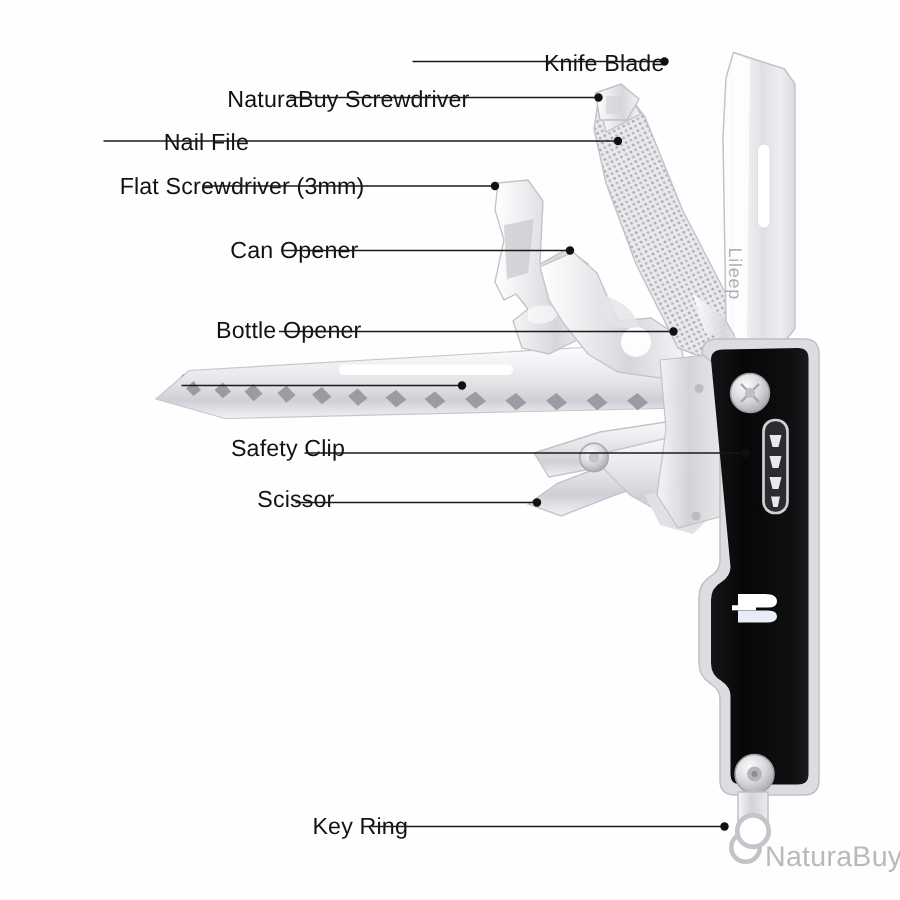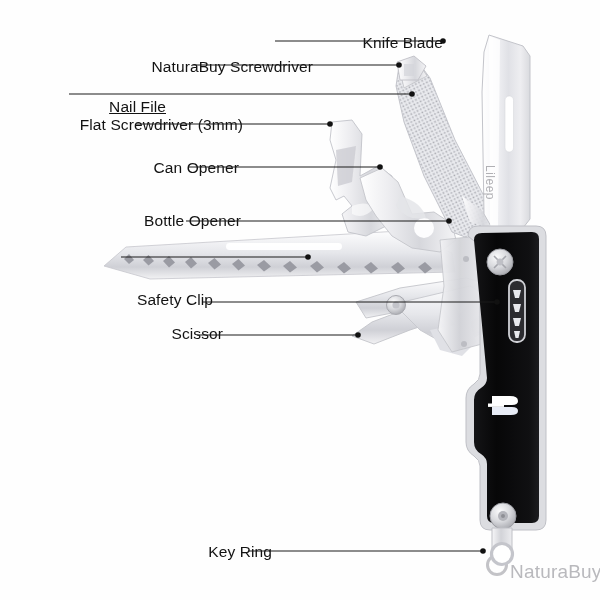--- a/index.html
+++ b/index.html
@@ -242,26 +242,26 @@
       <circle cx="497" cy="302" r="2.8" fill="#111111"></circle>
       <line x1="197" y1="335" x2="358" y2="335" stroke="#1a1a1a" stroke-width="1.1"></line>
       <circle cx="358" cy="335" r="2.8" fill="#111111"></circle>
       <line x1="248" y1="551" x2="483" y2="551" stroke="#1a1a1a" stroke-width="1.1"></line>
       <circle cx="483" cy="551" r="2.8" fill="#111111"></circle>
     </svg>
 
   <div id="label-layer">
       <div class="callout-label lbl-right" style="left: 443px; top: 35px;">Knife Blade</div>
       <div class="callout-label lbl-right" style="left: 313px; top: 59px;">NaturaBuy Screwdriver</div>
-      <div class="callout-label lbl-right" style="left: 166px; top: 99px; text-decoration: underline;">Nail File</div>
+      <div class="callout-label lbl-right" style="left: 166px; top: 88px;">Nail File</div>
       <div class="callout-label lbl-right" style="left: 243px; top: 117px;">Flat Screwdriver (3mm)</div>
       <div class="callout-label lbl-right" style="left: 239px; top: 160px;">Can Opener</div>
       <div class="callout-label lbl-right" style="left: 241px; top: 213px;">Bottle Opener</div>
       <div class="callout-label lbl-right" style="left: 150px; top: 248px;">Saw</div>
-      <div class="callout-label lbl-right" style="left: 213px; top: 292px;">Safety Clip</div>
+      <div class="callout-label lbl-right" style="left: 230px; top: 292px;">Safety Clip</div>
       <div class="callout-label lbl-right" style="left: 223px; top: 326px;">Scissor</div>
       <div class="callout-label lbl-right" style="left: 272px; top: 544px;">Key Ring</div>
     </div>
 
   <div class="wm-ring" style="left:486px; top:554px;"></div>
   <div class="wm" id="wm-text" style="left: 510px; top: 561px; color: rgb(185, 185, 189);">NaturaBuy</div>
 
 </div>
 
 </body></html>

